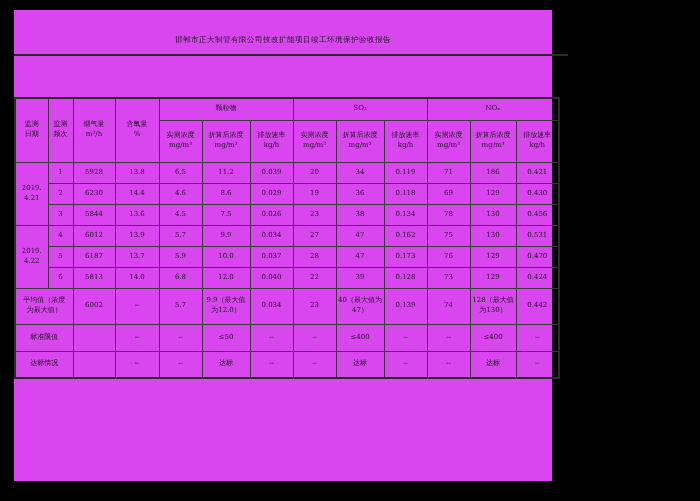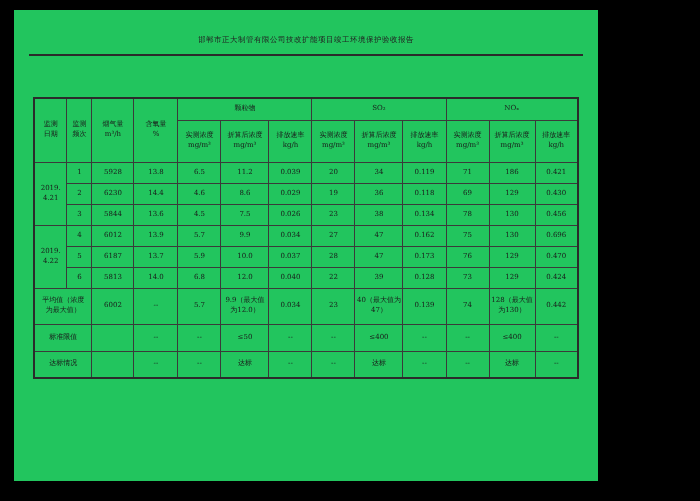--- a/index.html
+++ b/index.html
@@ -1,18 +1,18 @@
 <!DOCTYPE html>
 <html><head>
 <meta charset="utf-8">
 <style>
   * { margin:0; padding:0; box-sizing:border-box; }
   html,body { width:700px; height:501px; }
   body { background:#000; font-family:"DejaVu Serif", serif; position:relative; overflow:hidden; }
-  .page { position:absolute; left:14px; top:10px; width:584px; height:471px; background:#22c55e; color:#1a1a1a; }
+  .page { position:absolute; left:14px; top:10px; width:538px; height:471px; background:#d946ef; color:#1a1a1a; }
   .doc-header-text { position:absolute; top:26px; left:0; width:100%; text-align:center; font-size:7.5px; line-height:1; color:#222; letter-spacing:0.5px; }
   .doc-header-rule { position:absolute; top:44px; left:0; right:0; margin:0 auto; width:554px; border-top:2px solid #2b2b2b; }
   .table-title { position:absolute; top:68px; left:0; width:100%; text-align:center; font-size:9.5px; font-weight:bold; letter-spacing:0.5px; }
   table.results { position:absolute; top:87px; left:0; right:0; margin:0 auto; width:540px; table-layout:fixed; border-collapse:collapse; font-size:7px; border:2px solid #2b2b2b; }
   .results th, .results td { border:1px solid #3a3a3a; text-align:center; vertical-align:middle; padding:1px; font-weight:normal; line-height:1.4; white-space:pre-line; overflow:hidden; }
   tr.r-group { height:22px; }
   tr.r-sub   { height:42px; }
   tr.r-data  { height:21px; }
   tr.r-avg   { height:36px; }
   tr.r-limit { height:27px; }
@@ -131,21 +131,21 @@
         <td>6012</td>
         <td>13.9</td>
         <td>5.7</td>
         <td>9.9</td>
         <td>0.034</td>
         <td>27</td>
         <td>47</td>
         <td>0.162</td>
         <td>75</td>
         <td>130</td>
-        <td>0.696</td>
+        <td>0.531</td>
       </tr>
       <tr class="r-data">
         <td>5</td>
         <td>6187</td>
         <td>13.7</td>
         <td>5.9</td>
         <td>10.0</td>
         <td>0.037</td>
         <td>28</td>
         <td>47</td>

